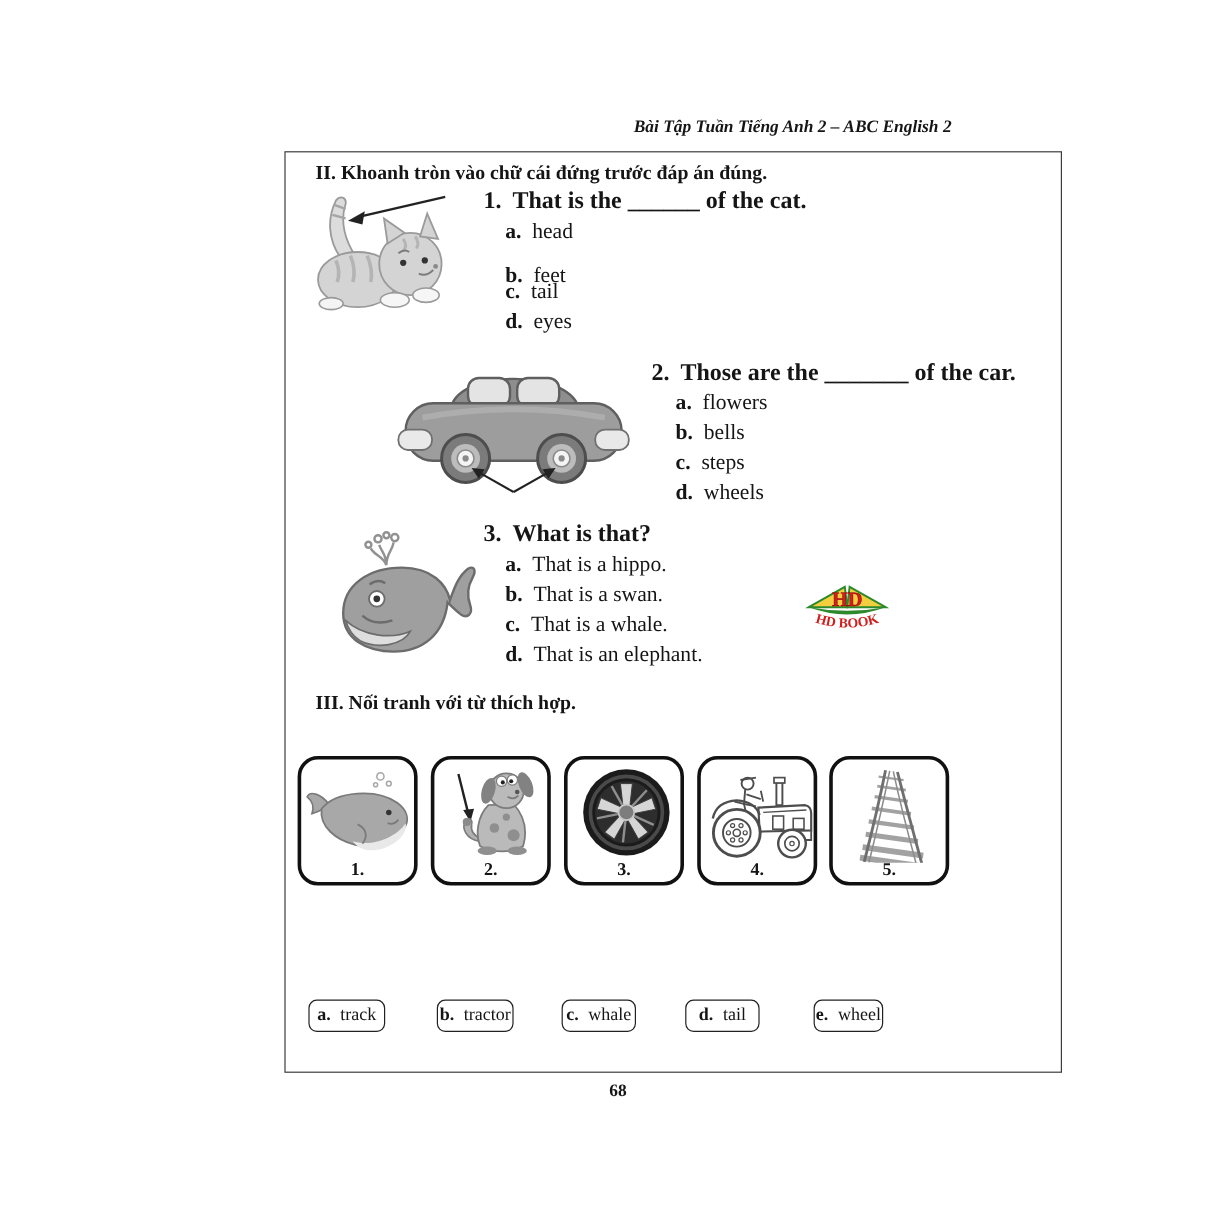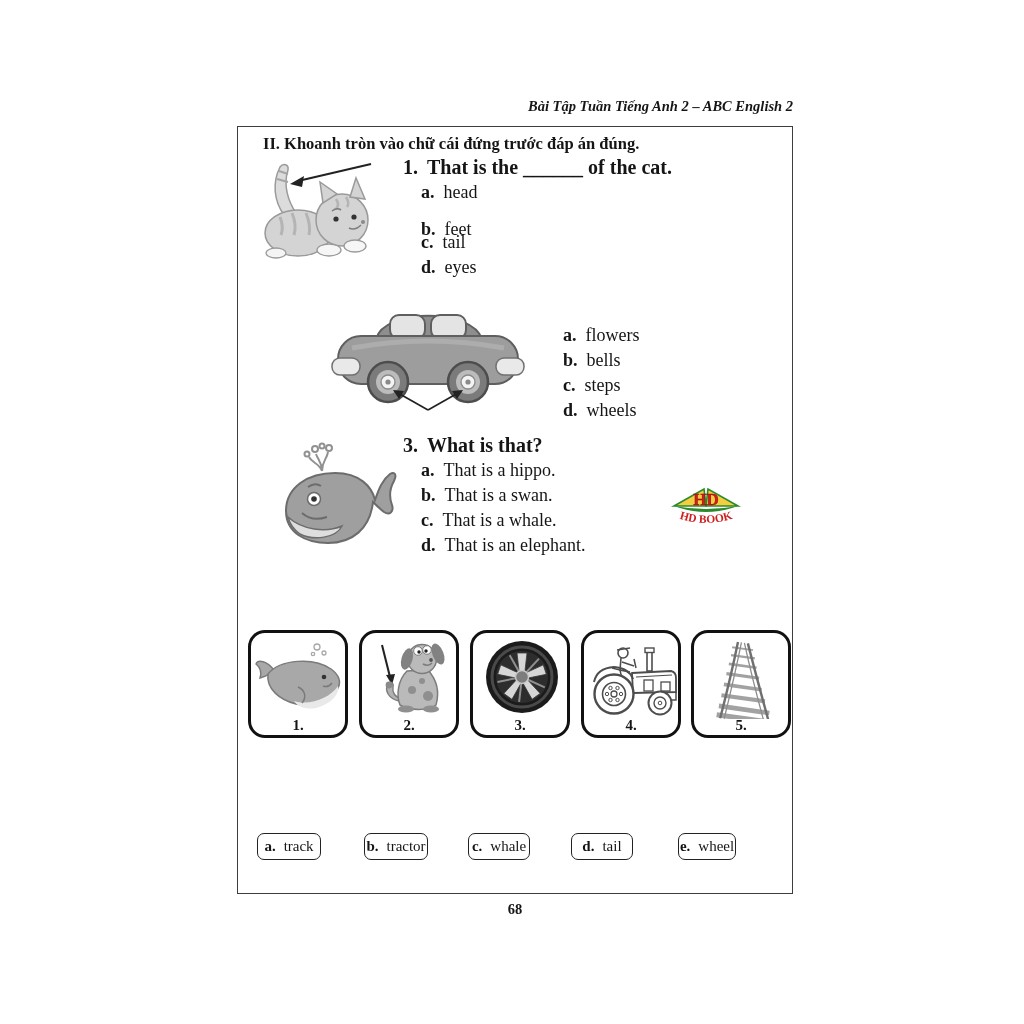--- a/index.html
+++ b/index.html
@@ -5,21 +5,21 @@
   html,body{margin:0;padding:0;}
   body{
     width:1024px;height:1024px;background:#ffffff;position:relative;
     font-family:"Liberation Serif", serif;color:#151515;overflow:hidden;
   }
   .header-text{
     position:absolute;top:98px;right:231px;
     font-style:italic;font-weight:bold;font-size:14.5px;margin-left:28px;
   }
   .content-box{
-    position:absolute;left:237px;top:126px;width:556px;height:768px;
+    position:absolute;left:237px;top:126px;width:648px;height:768px;
     border:1.6px solid #3d3d3d;box-sizing:border-box;
   }
   .section-title{position:absolute;font-weight:bold;font-size:16.5px;white-space:nowrap;}
   .q-line{position:absolute;font-weight:bold;font-size:20px;white-space:nowrap;}
   .q-num{display:inline-block;margin-right:9px;}
   .opt{position:absolute;font-size:18px;white-space:nowrap;}
   .opt-letter{font-weight:bold;display:inline-block;margin-right:9px;}
   .img-wrap{position:absolute;}
   .logo-wrap{position:absolute;left:430px;top:353px;width:76px;height:54px;}
   .pic-box{
@@ -108,20 +108,23 @@
       </g>
       <g>
         <line x1="98" y1="115" x2="68" y2="98" stroke="#222" stroke-width="1.7"></line>
         <polygon points="63,95 74,96 69,104" fill="#222"></polygon>
         <line x1="98" y1="115" x2="128" y2="98" stroke="#222" stroke-width="1.7"></line>
         <polygon points="133,95 122,96 127,104" fill="#222"></polygon>
       </g>
     </svg>
   </div>
 
+  <div class="q-line" style="left:305px;top:173px;">
+    <span class="q-num">2.</span><span>Those are the _______ of the car.</span>
+  </div>
   <div class="opt" style="left:325px;top:198px;"><span class="opt-letter">a.</span><span>flowers</span></div>
   <div class="opt" style="left:325px;top:223px;"><span class="opt-letter">b.</span><span>bells</span></div>
   <div class="opt" style="left:325px;top:248px;text-align:right;"><span class="opt-letter">c.</span><span>steps</span></div>
   <div class="opt" style="left:325px;top:273px;"><span class="opt-letter">d.</span><span>wheels</span></div>
 
   <div class="img-wrap" style="left:40px;top:308px;">
     <svg width="122" height="122" viewBox="0 0 122 122">
       <g stroke="#919191" fill="none" stroke-width="2">
         <path d="M44,36 C44,27 40,25 38,19 M44,36 C44,26 49,24 50,17 M44,36 C41,28 34,28 31,22"></path>
         <circle cx="37" cy="14" r="3"></circle>
@@ -152,20 +155,21 @@
       <path d="M70,26 L40,9 L38,26 Z" fill="#f3cf3f" stroke="#2c8a2c" stroke-width="1.6"></path>
       <path d="M6,26 Q38,38 70,26 Q38,32 6,26 Z" fill="#2c8a2c"></path>
       <text x="38" y="25" text-anchor="middle" font-family="Liberation Serif, serif" font-size="17" font-weight="bold" fill="#cf1f1f" stroke="#8a0000" stroke-width="0.4">HD</text>
       <path id="logo-arc" d="M4,36 Q38,50 72,36" fill="none"></path>
       <text font-family="Liberation Serif, serif" font-size="11.5" font-weight="bold" fill="#cf1f1f">
         <textPath href="#logo-arc" startOffset="50%" text-anchor="middle">HD BOOK</textPath>
       </text>
     </svg>
   </div>
 
+  <div class="section-title" style="left:25px;top:449px;">III. Nối tranh với từ thích hợp.</div>
 
   <div class="pic-box" style="left:10px;">
     <svg width="92" height="82" viewBox="0 0 92 82">
       <g stroke="#a8a8a8" fill="none" stroke-width="1.3">
           <circle cx="63" cy="10" r="3"></circle>
           <circle cx="70" cy="16" r="2"></circle>
           <circle cx="59" cy="17" r="1.7"></circle>
         </g>
       <path d="M20,33 C13,24 4,22 2,27 C7,31 8,35 6,41 C13,39 17,37 20,33 Z" fill="#a8a8a8" stroke="#7a7a7a" stroke-width="1.4"></path>
       <path d="M14,37 C26,22 60,20 77,32 C85,38 87,45 84,51 C79,63 59,71 42,67 C26,63 12,52 14,37 Z" fill="#a8a8a8" stroke="#7a7a7a" stroke-width="1.5"></path>

